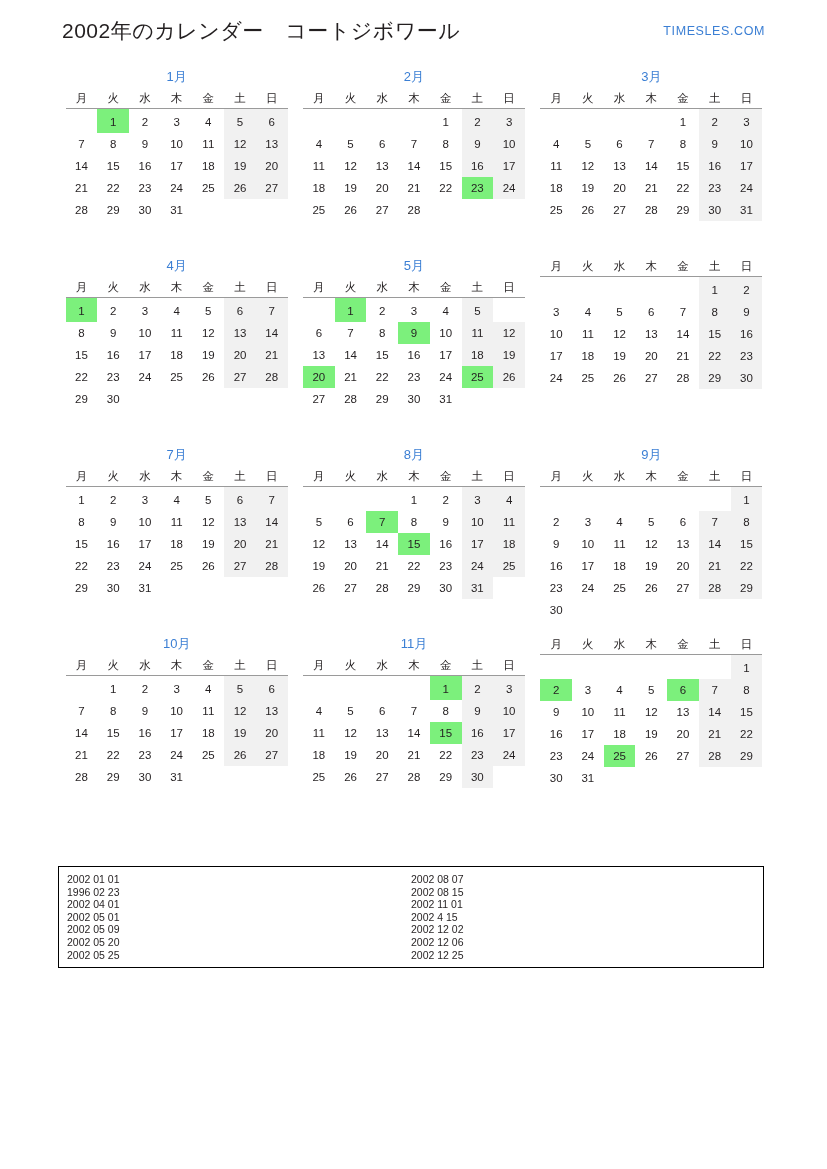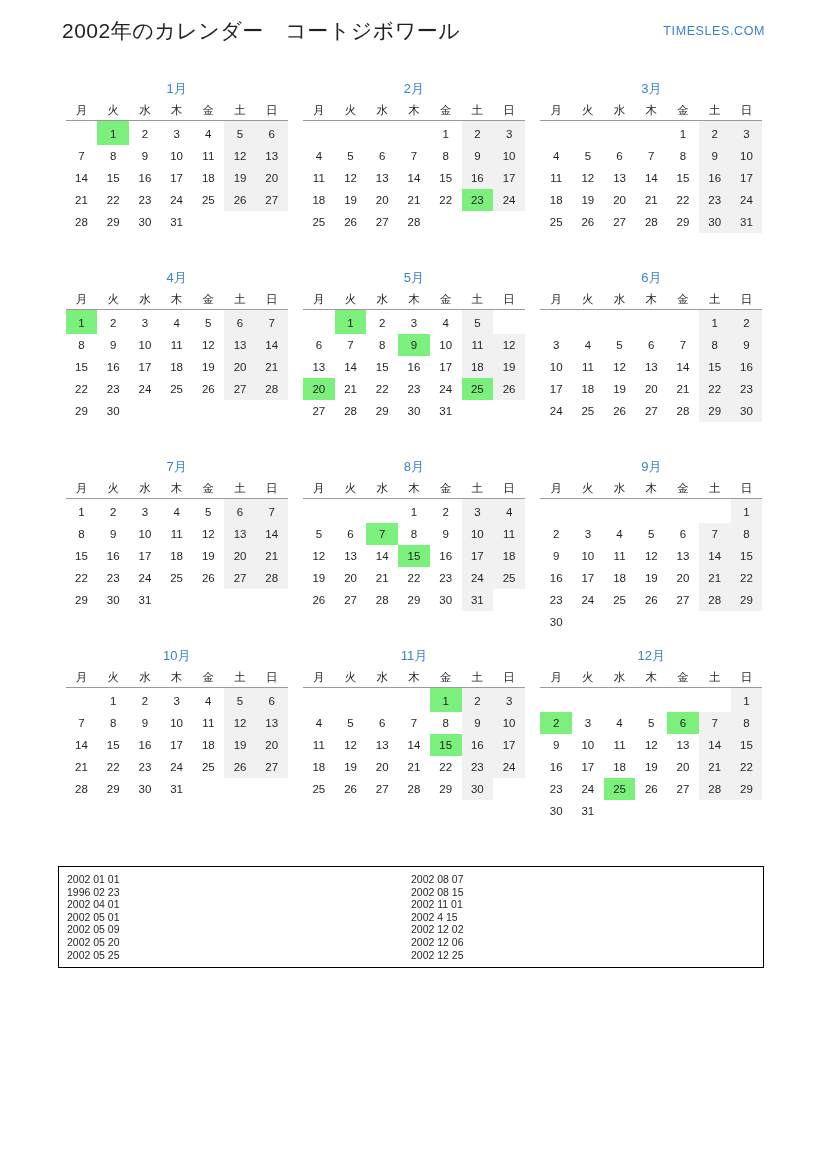--- a/index.html
+++ b/index.html
@@ -47,21 +47,21 @@
     top: 68px;
     width: 712px;
     display: grid;
     grid-template-columns: repeat(3, 1fr);
     grid-auto-rows: 189px;
     column-gap: 0px;
     row-gap: 0px;
   }
   .month {
     width: 222px;
-    margin: 12px auto;
+    margin: 0 auto;
   }
   .month-name {
     text-align: center;
     font-size: 13px;
     color: #3b7fd4;
     margin-bottom: 3px;
     height: 18px;
     line-height: 18px;
   }
   table.cal {
@@ -453,21 +453,20 @@
               <td class="">29</td>
               <td class="">30</td>
               <td class="">31</td>
               <td class="empty"></td>
               <td class="empty"></td>
             </tr>
           </tbody>
         </table>
       </div>
       <div class="month">
-        <div class="month-name">6月</div>
         <table class="cal">
           <thead>
             <tr>
               <th>月</th>
               <th>火</th>
               <th>水</th>
               <th>木</th>
               <th>金</th>
               <th>土</th>
               <th>日</th>
@@ -840,21 +839,20 @@
               <td class="">27</td>
               <td class="">28</td>
               <td class="">29</td>
               <td class="we">30</td>
               <td class="empty"></td>
             </tr>
           </tbody>
         </table>
       </div>
       <div class="month">
-        <div class="month-name">12月</div>
         <table class="cal">
           <thead>
             <tr>
               <th>月</th>
               <th>火</th>
               <th>水</th>
               <th>木</th>
               <th>金</th>
               <th>土</th>
               <th>日</th>

